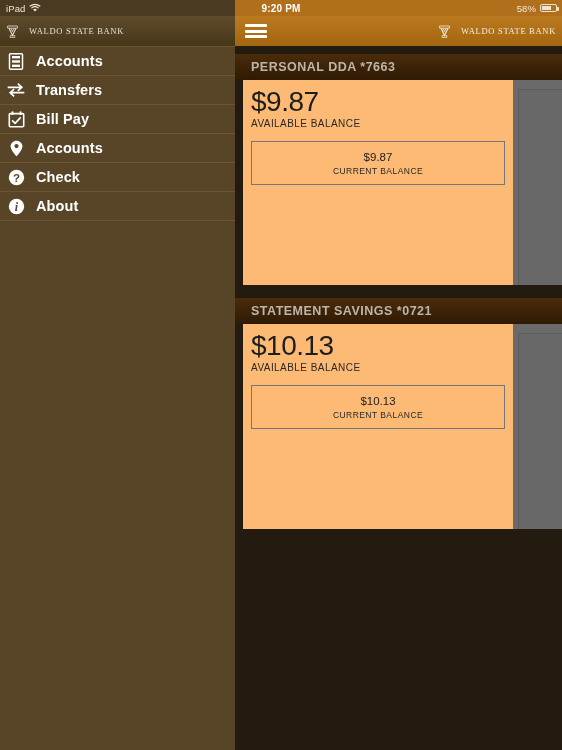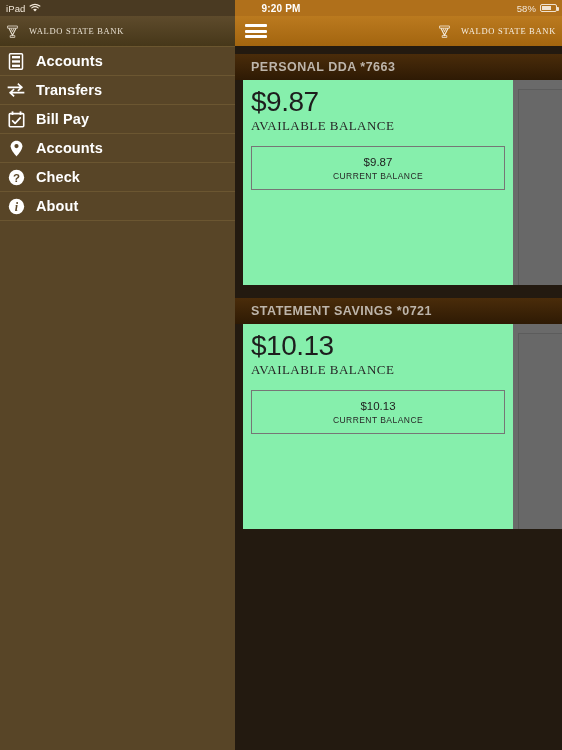--- a/index.html
+++ b/index.html
@@ -55,29 +55,29 @@
   .topbar .brand-name { color:#f6eee1; }
 
   .cards { position:relative; padding-top:8px; }
 
   .card-row { position:relative; margin-bottom:13px; }
   .card-hdr { height:26px; background:linear-gradient(180deg,#4a2c0a 0%,#2e1a04 100%);
               display:flex; align-items:center; padding-left:16px; }
   .card-hdr-title { font-size:12.5px; color:#bdb5ab; font-weight:bold; letter-spacing:.5px; }
   .card-body { position:relative; height:205px; }
   .panel-main { position:absolute; left:8px; top:0; width:270px; height:100%;
-                background:#86efac; }
+                background:#fdba74; }
   .panel-peek { position:absolute; left:278px; top:0; width:49px; height:100%;
                 background:#6a6a6a; }
   .panel-peek-inner { position:absolute; left:5px; top:9px; right:-10px; bottom:0;
                       background:#686868; border-left:1px solid #5c5c5c;
                       border-top:1px solid #5c5c5c; }
   .avail-amt { font-size:28px; color:#1d1d1d; font-weight:normal; letter-spacing:-.5px;
                padding:7px 0 0 8px; line-height:1.05; }
-  .avail-lbl { font-size:13px; color:#272727; letter-spacing:.45px; padding:2px 0 0 8px;font-family:Liberation Serif, serif; }
+  .avail-lbl { font-size:10px; color:#272727; letter-spacing:.45px; padding:2px 0 0 8px; }
   .curbox { margin:12px 8px 0 8px; height:44px; border:1px solid #767676;
             display:flex; flex-direction:column; align-items:center; justify-content:center; gap:3px; }
   .cur-amt { font-size:11.5px; color:#1d1d1d; }
   .cur-lbl { font-size:8.5px; color:#272727; letter-spacing:.45px; }
 </style>
 </head>
 <body>
 
 <div id="app">
 

